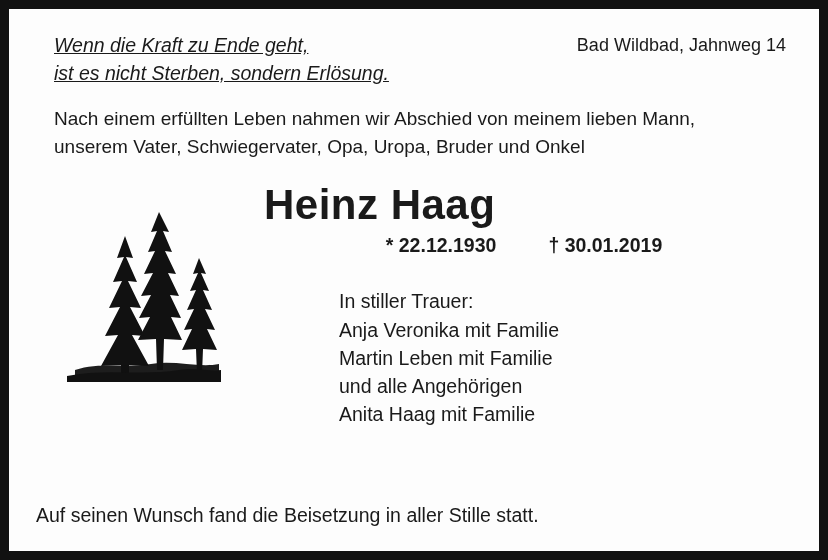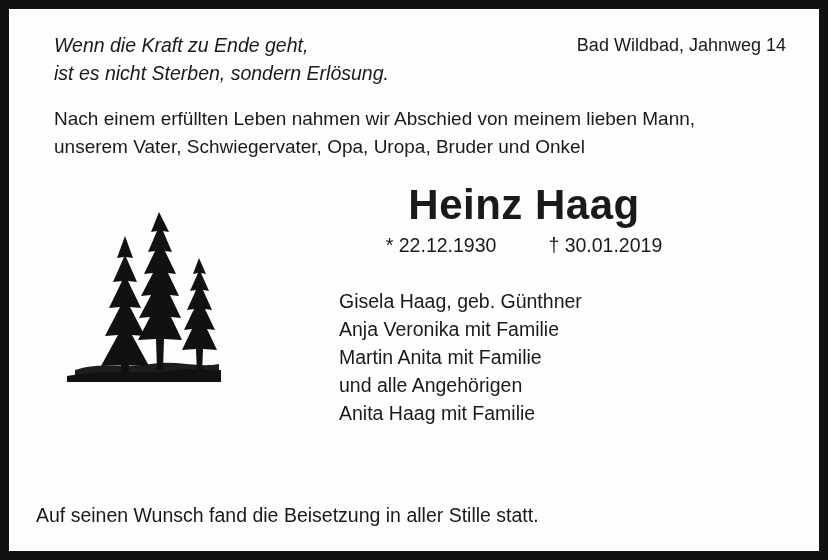--- a/index.html
+++ b/index.html
@@ -39,20 +39,21 @@
     top: 23px;
     display: flex;
     align-items: flex-start;
     justify-content: space-between;
   }
   .motto {
     font-style: italic;
     font-size: 19.5px;
     line-height: 1.42;
     white-space: pre-line;
+    text-decoration: underline;
   }
   .place {
     font-size: 18px;
     line-height: 1.42;
     padding-top: 1px;
     padding-right: 3px;
   }
 
   
   .intro {
@@ -76,34 +77,34 @@
   .tree-figure svg {
     display: block;
   }
 
   
   .name-block {
     position: absolute;
     left: 255px;
     right: 35px;
     top: 172px;
-    text-align: center;
   }
   .deceased-name {
     font-size: 42px;
     font-weight: bold;
     letter-spacing: 0.5px;
     line-height: 1.12;
   }
   .dates {
     margin-top: 6px;
     font-size: 19.5px;
     display: flex;
     justify-content: center;
     gap: 52px;
+    font-weight: bold;
   }
   .dates .date-item {
     white-space: nowrap;
   }
 
   
   .mourners {
     position: absolute;
     left: 330px;
     top: 278px;
@@ -160,23 +161,23 @@
 
     <div class="name-block">
       <div class="deceased-name">Heinz Haag</div>
       <div class="dates">
         <span class="date-item">* 22.12.1930</span>
         <span class="date-item">† 30.01.2019</span>
       </div>
     </div>
 
     <div class="mourners">
-      <div class="m-line">Gisela Haag, geb. Günthner</div>
+      <div class="lead">In stiller Trauer:</div>
       <div class="m-line">Anja Veronika mit Familie</div>
-      <div class="m-line">Martin Anita mit Familie</div>
+      <div class="m-line">Martin Leben mit Familie</div>
       <div class="m-line">und alle Angehörigen</div>
       <div class="m-line">Anita Haag mit Familie</div>
     </div>
 
     <div class="closing">Auf seinen Wunsch fand die Beisetzung in aller Stille statt.</div>
 
   </div>
 </div>
 
 </body></html>

